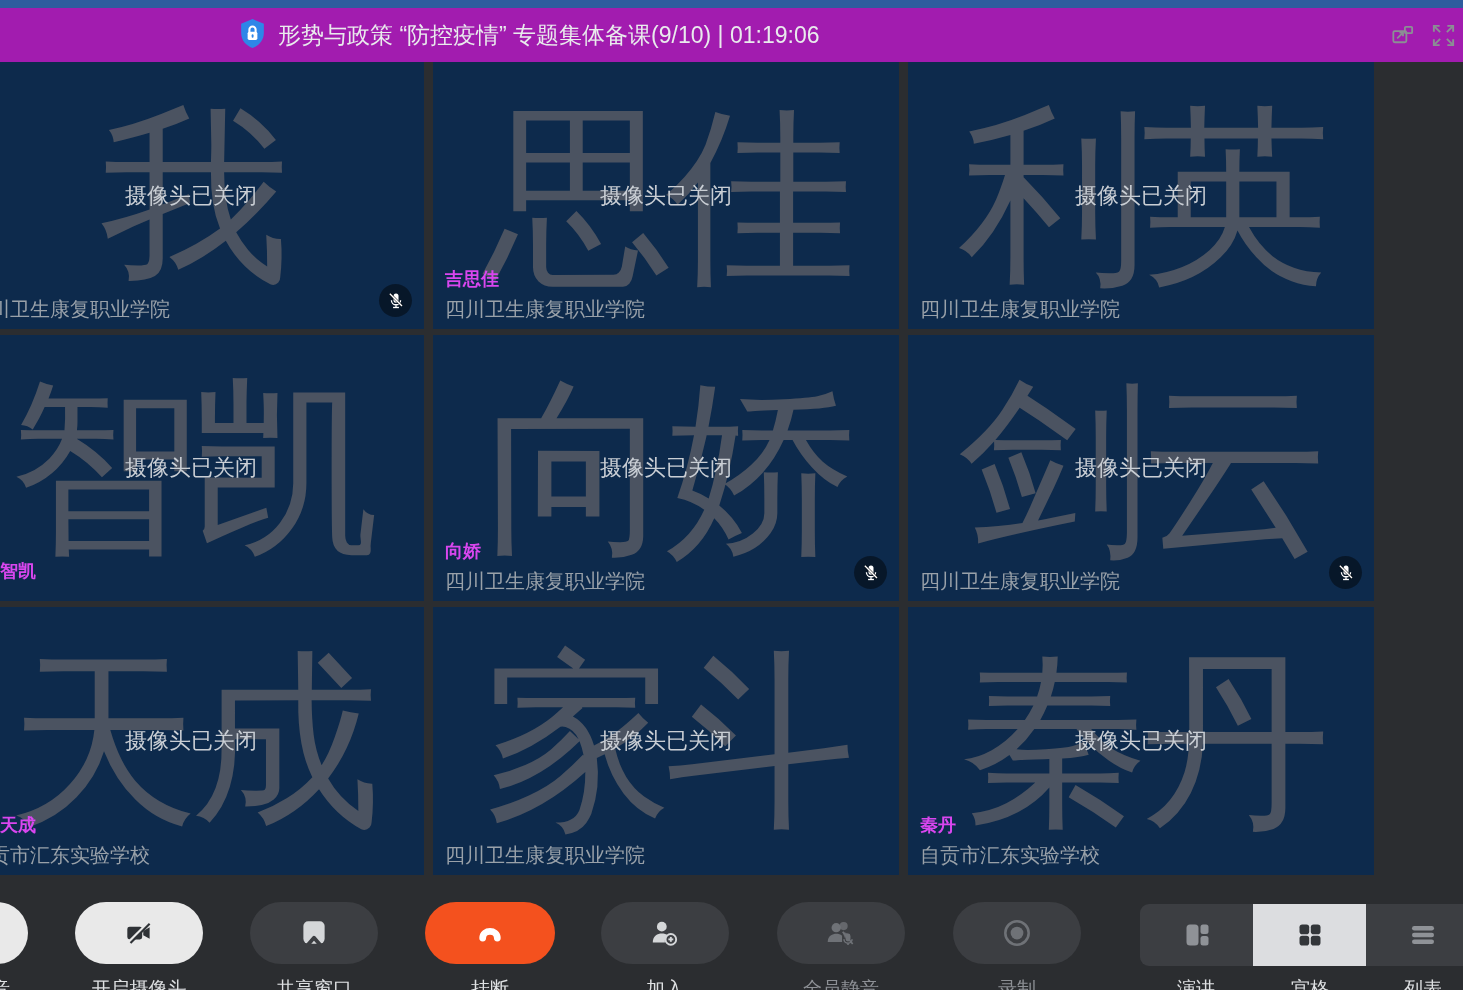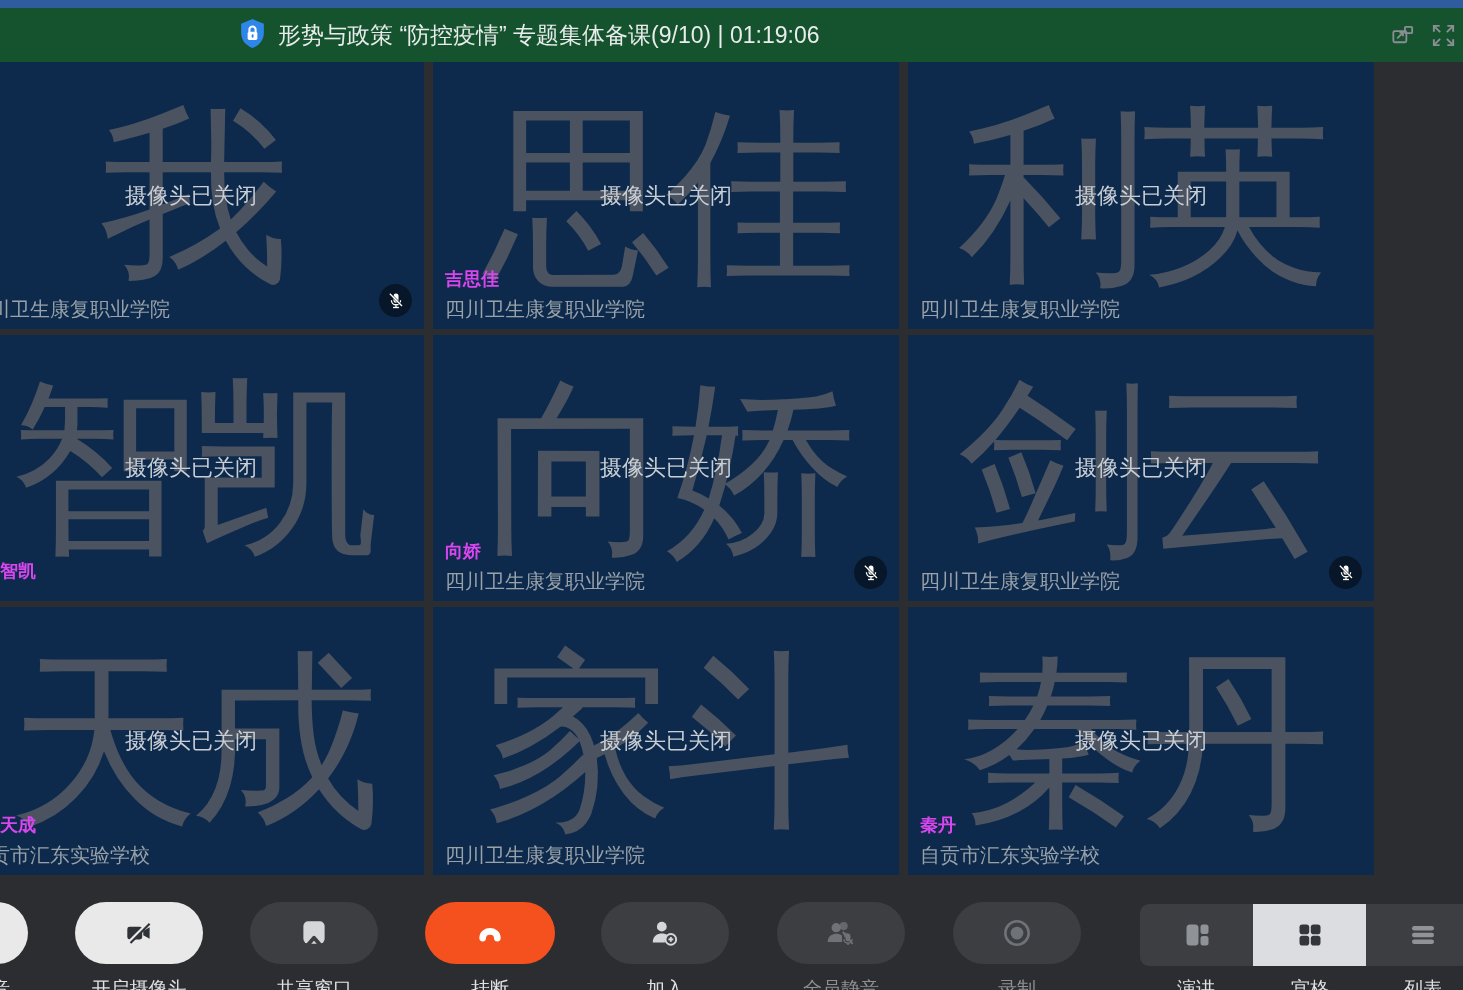--- a/index.html
+++ b/index.html
@@ -5,21 +5,21 @@
   html,body{margin:0;padding:0;}
   body{
     width:1463px;height:990px;overflow:hidden;position:relative;
     background:#2b2d30;
     font-family:"Liberation Sans","DejaVu Sans",sans-serif;
   }
   button{border:none;padding:0;margin:0;background:none;cursor:pointer;font-family:inherit;}
 
   
   .top-strip{position:absolute;top:0;left:0;width:1463px;height:8px;background:#2e5c9e;}
-  .titlebar{position:absolute;top:8px;left:0;width:1463px;height:54px;background:#14532d;}
+  .titlebar{position:absolute;top:8px;left:0;width:1463px;height:54px;background:#a21caf;}
   .title-group{position:absolute;left:238px;top:0;height:54px;display:flex;align-items:center;gap:11px;}
   .title-text{color:#e9ebed;font-size:23px;white-space:nowrap;}
   .titlebar-actions{position:absolute;right:6px;top:0;height:54px;display:flex;align-items:center;gap:13px;}
   .tb-icon-btn{width:28px;height:28px;display:flex;align-items:center;justify-content:center;}
 
   
   .grid{
     position:absolute;top:62px;left:-42px;width:1416px;height:813px;
     display:grid;grid-template-columns:466px 466px 466px;grid-template-rows:267px 266px 268px;
     gap:6px 9px;

